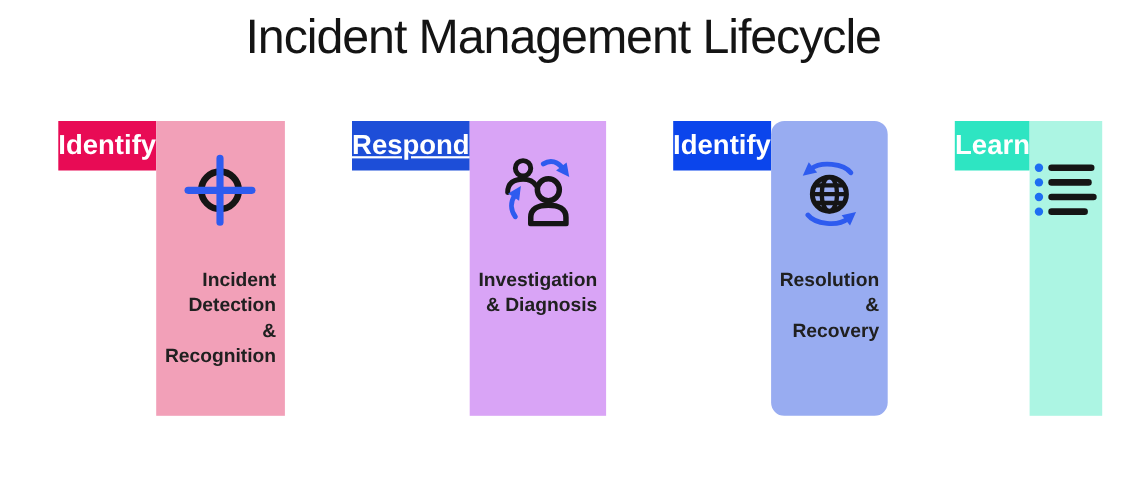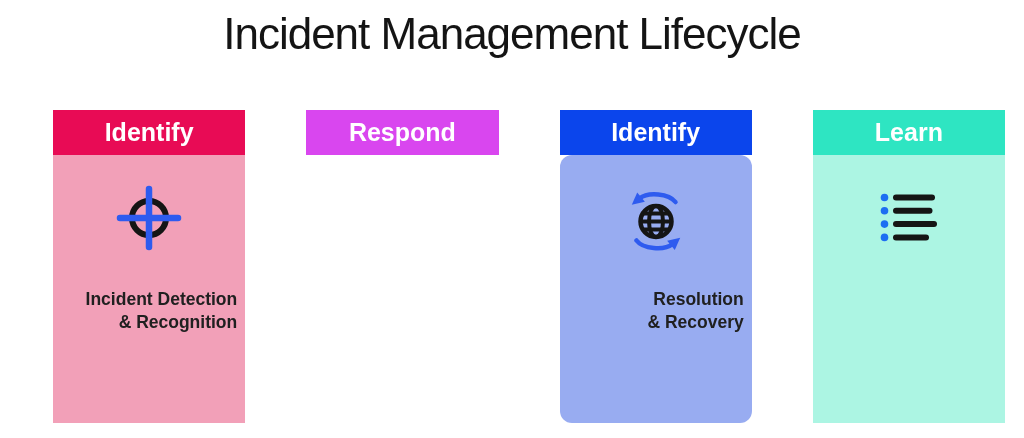--- a/index.html
+++ b/index.html
@@ -22,21 +22,21 @@
   }
   .cards {
     display: flex;
     gap: 27px;
     padding: 0 19px;
     margin-top: 50px;
   }
   .card {
     flex: 1 1 0;
     display: flex;
-    flex-direction: column;
+    flex-direction: row;
     padding-left: 34px;
   }
   .card-header {
     height: 45px;
     display: flex;
     align-items: center;
     justify-content: center;
     color: var(--header-text, #fff);
     font-size: 25px;
     font-weight: bold;
@@ -85,23 +85,45 @@
           <path class="blue" d="M33 4 V62" stroke-width="6.5" stroke-linecap="round"></path>
           <path class="blue" d="M4 33 H62" stroke-width="6.5" stroke-linecap="round"></path>
         </svg>
       </div>
       <p class="card-text">Incident Detection
 &amp; Recognition</p>
     </div>
   </section>
 
   <section class="card">
-    <header class="card-header" style="background: #d946ef;">
+    <header class="card-header" style="background: #1d4ed8; text-decoration: underline;">
       <span>Respond</span>
     </header>
+    <div class="card-body" style="background: rgb(217, 164, 246);">
+      <div class="icon-wrap">
+        <svg width="66" height="66" viewBox="0 0 66 66" fill="none">
+          <defs>
+            <marker id="ah-swap-a" markerUnits="userSpaceOnUse" markerWidth="14" markerHeight="14" refX="3" refY="7" orient="auto">
+              <path class="blue-fill" d="M1 1 L13 7 L1 13 Z" stroke="none"></path>
+            </marker>
+            <marker id="ah-swap-b" markerUnits="userSpaceOnUse" markerWidth="14" markerHeight="14" refX="3" refY="7" orient="auto">
+              <path class="blue-fill" d="M1 1 L13 7 L1 13 Z" stroke="none"></path>
+            </marker>
+          </defs>
+          <circle class="ink" cx="19.5" cy="13" r="7" stroke-width="4.5"></circle>
+          <path class="ink" d="M5.5 35 C5.5 26 11 23 19.5 23 C25.5 23 29 25 31 28.5" stroke-width="4.5" stroke-linecap="round"></path>
+          <circle class="ink" cx="42.5" cy="32.5" r="10" stroke-width="5"></circle>
+          <path class="ink" d="M26.5 63.5 V57.5 C26.5 50 33 46.5 42.5 46.5 C52 46.5 58.5 50 58.5 57.5 V63.5 Z" stroke-width="5" stroke-linejoin="round"></path>
+          <path class="blue" d="M38 9 C44.5 5 51 7 55.5 13" stroke-width="4.5" stroke-linecap="round" marker-end="url(#ah-swap-a)"></path>
+          <path class="blue" d="M12.5 57 C8 51 8 43.5 12 37.5" stroke-width="4.5" stroke-linecap="round" marker-end="url(#ah-swap-b)"></path>
+        </svg>
+      </div>
+      <p class="card-text">Investigation
+&amp; Diagnosis</p>
+    </div>
   </section>
 
   <section class="card">
     <header class="card-header" style="background: rgb(11, 69, 236);">
       <span>Identify</span>
     </header>
     <div class="card-body" style="background: rgb(152, 172, 241); border-radius: 12px;">
       <div class="icon-wrap">
         <svg width="66" height="66" viewBox="0 0 66 66" fill="none">
           <defs>

